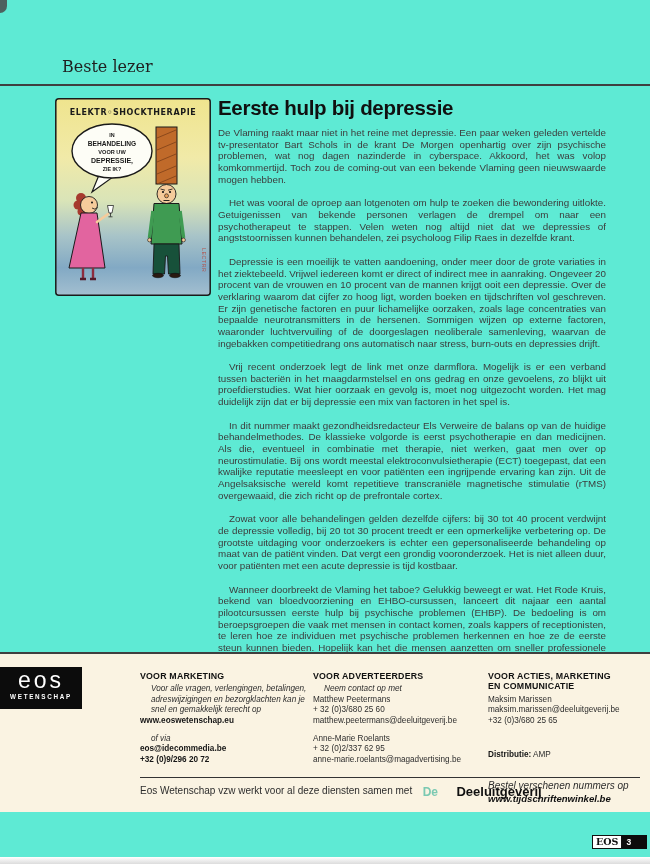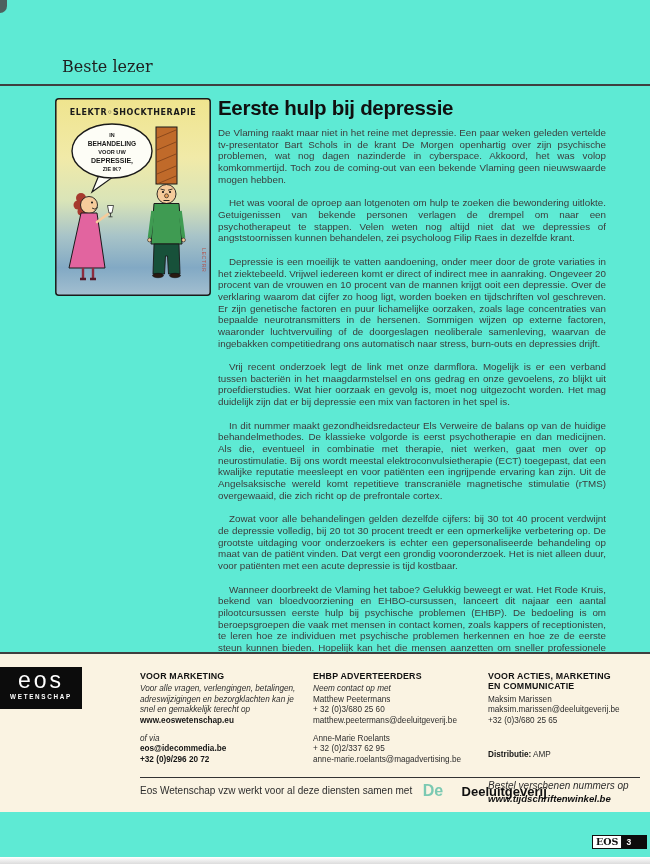--- a/index.html
+++ b/index.html
@@ -27,31 +27,31 @@
   .editor-role{margin-top:2px;font-size:8.8px;color:#4c4c4c;}
   
   .footer-rule{position:absolute;left:0;top:652px;width:650px;height:2px;background:#3f3f3f;}
   .footer{position:absolute;left:0;top:654px;width:650px;height:158px;background:#faf3e2;}
   .eos-logo{position:absolute;left:0;top:13px;width:82px;height:42px;background:#0c0c0c;
         color:#ffffff;text-align:center;}
   .eos-word{font-size:23px;line-height:25px;letter-spacing:3px;margin-top:1px;}
   .eos-sub{font-size:6.3px;font-weight:bold;letter-spacing:1.7px;}
   .fcol{position:absolute;top:17px;font-size:8.2px;line-height:10.4px;color:#2d2d2d;}
   .fcol h3{margin:0 0 3px 0;font-size:8.8px;letter-spacing:.2px;color:#101010;}
-  .fcol .it{font-style:italic;}
+  .fcol .it{font-style:italic;margin-left:11px;}
   .fcol .b{font-weight:bold;color:#161616;}
   .fcol .gap{height:8px;}
   .col1{left:140px;width:168px;}
   .col2{left:313px;width:176px;}
   .col3{left:488px;width:155px;}
   .col3 h3{width:128px;}
   .mid-rule{position:absolute;left:140px;top:123px;width:500px;height:1.2px;background:#333;}
   .partner{position:absolute;left:140px;top:128px;white-space:nowrap;}
   .partner .ptext{font-size:10px;color:#2d2d2d;vertical-align:2px;}
-  .partner .brand-de{font-size:16px;color:#7bc9b2;margin-left:6px;font-weight:600;text-align:right;}
+  .partner .brand-de{font-size:12px;color:#7bc9b2;margin-left:6px;font-weight:600;text-align:right;}
   .partner .brand-name{font-size:13px;color:#101010;margin-left:14px;font-weight:bold;}
   .order{position:absolute;left:488px;top:126px;}
   .order .o1{font-style:italic;font-size:10px;color:#2d2d2d;}
   .order .o2{font-weight:bold;font-size:9.6px;color:#101010;margin-top:2px;font-style:italic;}
   
   .page-badge{position:absolute;left:592px;top:835px;height:14px;display:flex;align-items:stretch;}
   .badge-eos{border:1.3px solid #111;background:#fff;font-family:"DejaVu Serif",serif;
         font-weight:bold;font-size:9.5px;line-height:11.5px;padding:0 3px;color:#111;}
   .badge-num{background:#0c0c0c;color:#fff;width:25px;font-size:8.5px;font-weight:bold;
         line-height:14px;padding-left:4px;box-sizing:border-box;}
@@ -157,21 +157,21 @@
       <div class="it">adreswijzigingen en bezorgklachten kan je</div>
       <div class="it">snel en gemakkelijk terecht op</div>
       <div class="b">www.eoswetenschap.eu</div>
       <div class="gap"></div>
       <div class="it">of via</div>
       <div class="b">eos@idecommedia.be</div>
       <div class="b">+32 (0)9/296 20 72</div>
     </div>
 
     <div class="fcol col2">
-      <h3>EHBP ADVERTEERDERS</h3>
+      <h3>VOOR ADVERTEERDERS</h3>
       <div class="it">Neem contact op met</div>
       <div>Matthew Peetermans</div>
       <div>+ 32 (0)3/680 25 60</div>
       <div>matthew.peetermans@deeluitgeverij.be</div>
       <div class="gap"></div>
       <div>Anne-Marie Roelants</div>
       <div>+ 32 (0)2/337 62 95</div>
       <div>anne-marie.roelants@magadvertising.be</div>
     </div>
 

